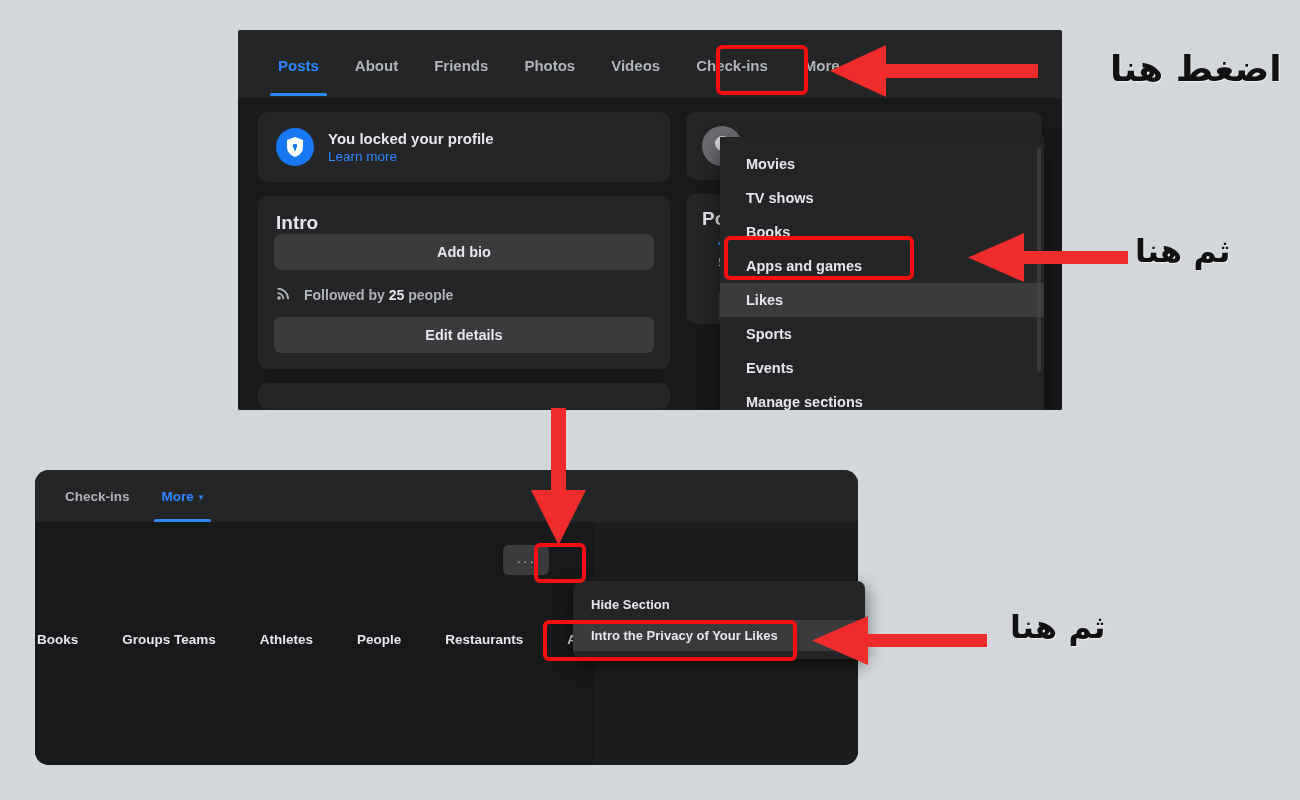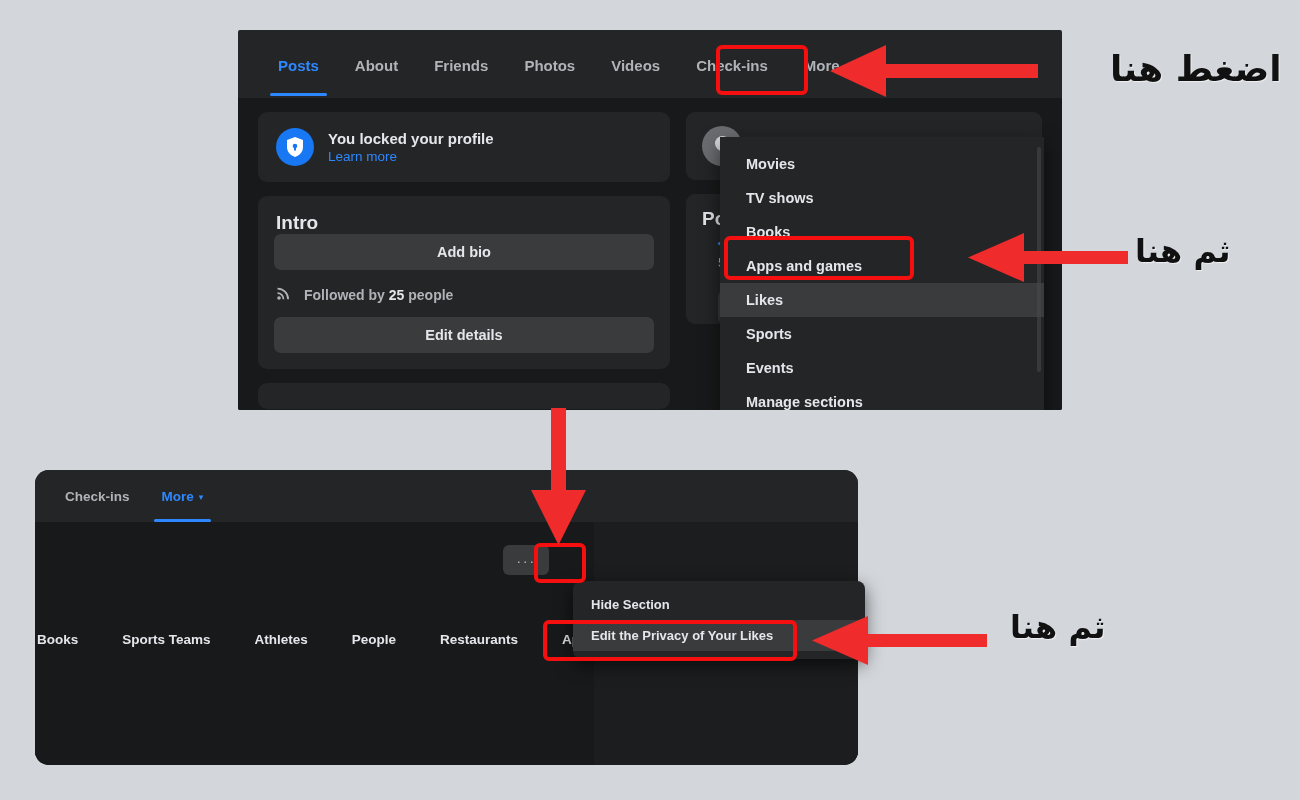--- a/index.html
+++ b/index.html
@@ -255,35 +255,35 @@
           <div class="b-tab">Check-ins</div>
           <div class="b-tab active">More<span class="caret">▾</span></div>
         </div>
     </div>
     <div class="b-body">
       <div class="b-darkpane"></div>
       <div class="b-rightpane"></div>
 
       <div class="cat-row" id="cat-row" style="left: -20px;">
           <div class="cat">Books</div>
-          <div class="cat">Sports Teams</div>
+          <div class="cat">Groups Teams</div>
           <div class="cat">Athletes</div>
           <div class="cat">People</div>
           <div class="cat">Restaurants</div>
           <div class="cat">Apps and Games</div>
         </div>
     </div>
   </div>
 
   <div class="dots-btn">···</div>
 
   <div id="ctx-menu">
     <div id="ctx-items">
         <div class="ctx-item">Hide Section</div>
-        <div class="ctx-item sel">Edit the Privacy of Your Likes</div>
+        <div class="ctx-item sel">Intro the Privacy of Your Likes</div>
       </div>
   </div>
 
   <div class="hl-box" id="hl-more"></div>
   <div class="hl-box" id="hl-likes"></div>
   <div class="hl-box" id="hl-dots"></div>
   <div class="hl-box" id="hl-editprivacy"></div>
 
   <svg class="anno" viewBox="0 0 1300 800">
 

